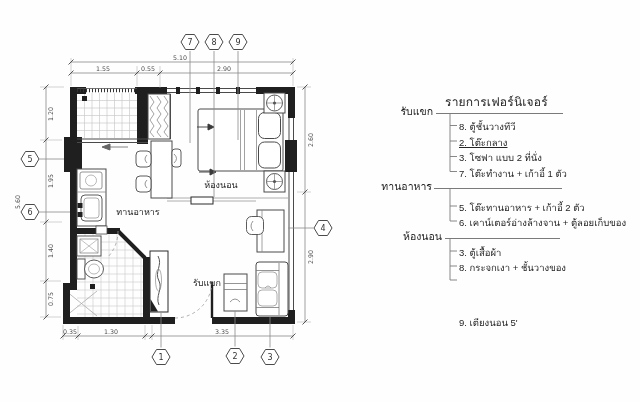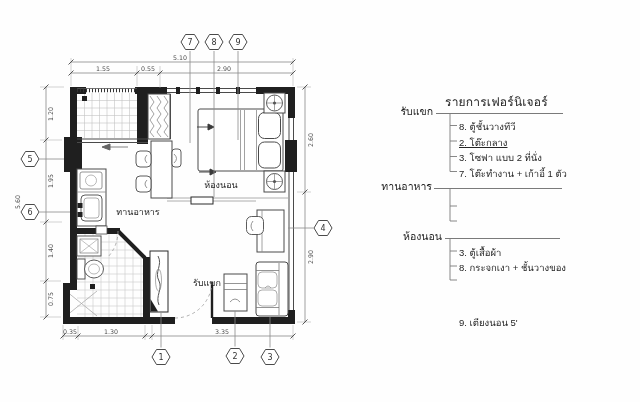--- a/index.html
+++ b/index.html
@@ -369,20 +369,22 @@
 
   <div class="abs grp-label" style="left:363px;top:103px;width:70px;">รับแขก</div>
   <div class="abs grp-line" style="left:436px;top:113px;width:127px;"></div>
   <div class="abs furn-item" style="left:459px;top:119px;">8. ตู้ชั้นวางทีวี</div>
   <div class="abs furn-item" style="left:459px;top:134.5px;text-decoration:underline;">2. โต๊ะกลาง</div>
   <div class="abs furn-item" style="left:459px;top:150px;">3. โซฟา แบบ 2 ที่นั่ง</div>
   <div class="abs furn-item" style="left:459px;top:165.5px;">7. โต๊ะทำงาน + เก้าอี้ 1 ตัว</div>
 
   <div class="abs grp-label" style="left:355px;top:178px;width:77px;">ทานอาหาร</div>
   <div class="abs grp-line" style="left:434px;top:188px;width:128px;"></div>
+  <div class="abs furn-item" style="left:459px;top:200px;">5. โต๊ะทานอาหาร + เก้าอี้ 2 ตัว</div>
+  <div class="abs furn-item" style="left:459px;top:215px;">6. เคาน์เตอร์อ่างล้างจาน + ตู้ลอยเก็บของ</div>
 
   <div class="abs grp-label" style="left:372px;top:228px;width:70px;">ห้องนอน</div>
   <div class="abs grp-line" style="left:445px;top:238px;width:115px;"></div>
   <div class="abs furn-item" style="left:459px;top:245px;">3. ตู้เสื้อผ้า</div>
   <div class="abs furn-item" style="left:459px;top:260px;">8. กระจกเงา + ชั้นวางของ</div>
   <div class="abs furn-item" style="left:459px;top:274px;margin-top:41px;">9. เตียงนอน 5'</div>
 
 </div>
 
 </body></html>

